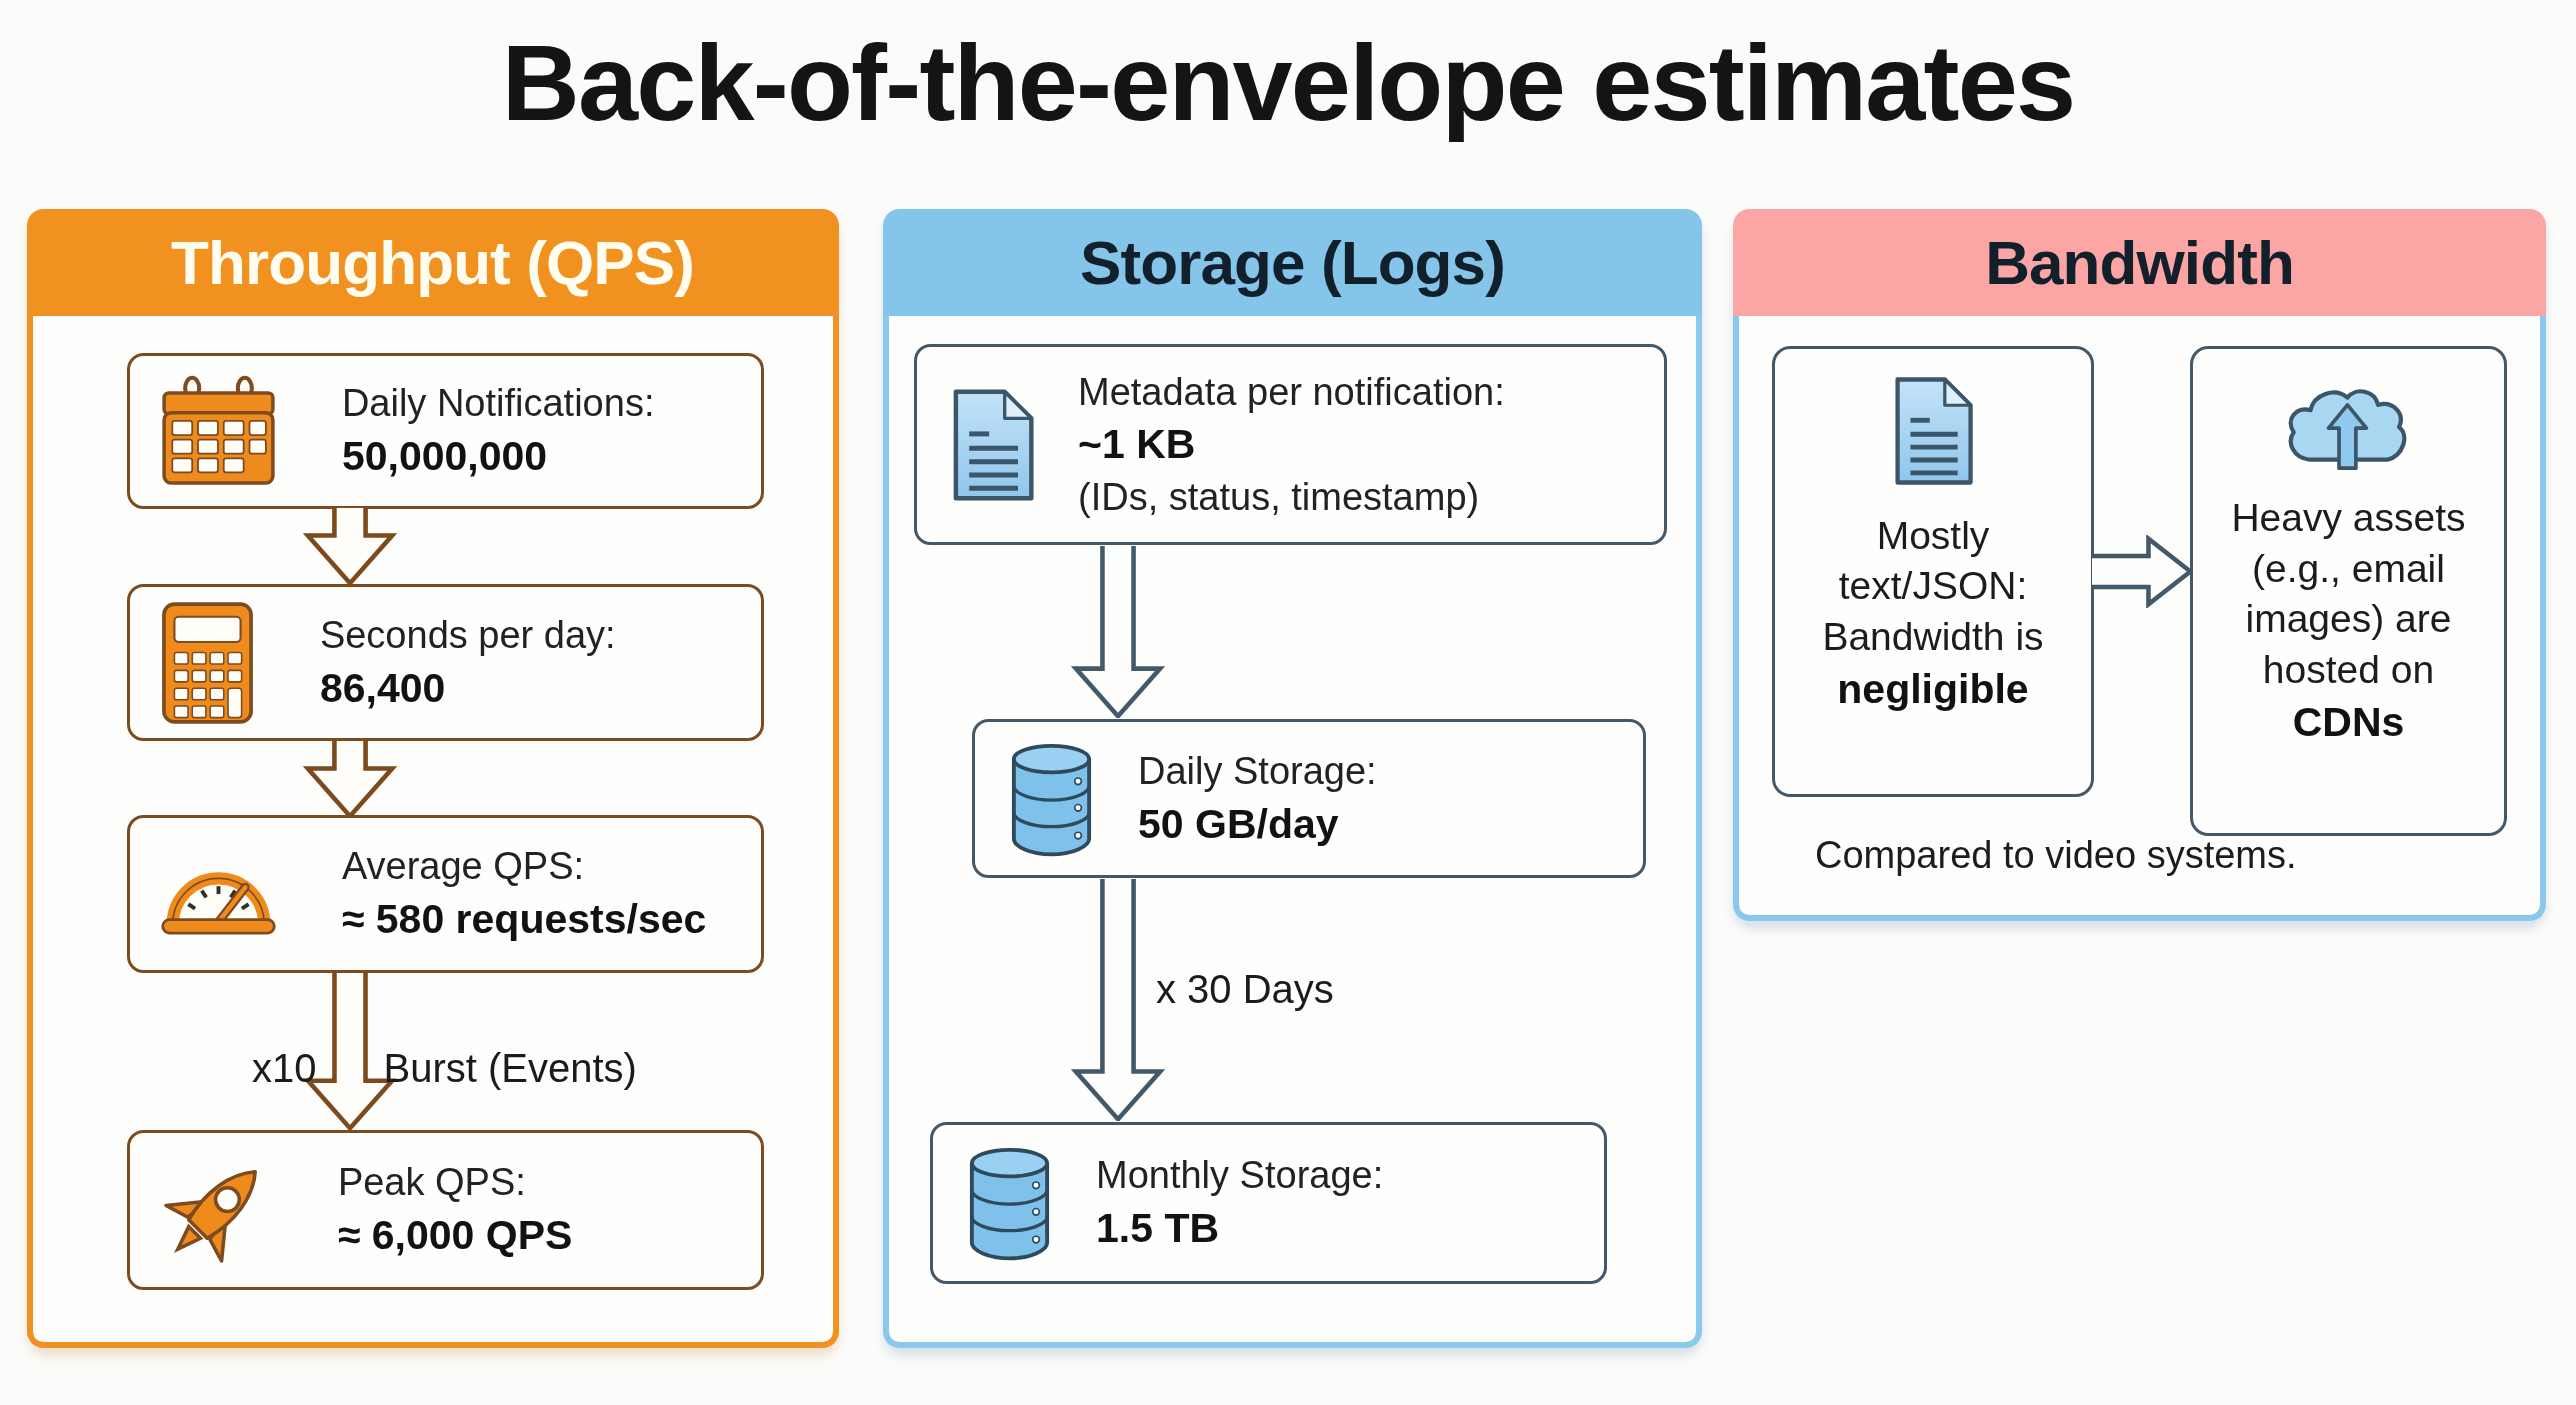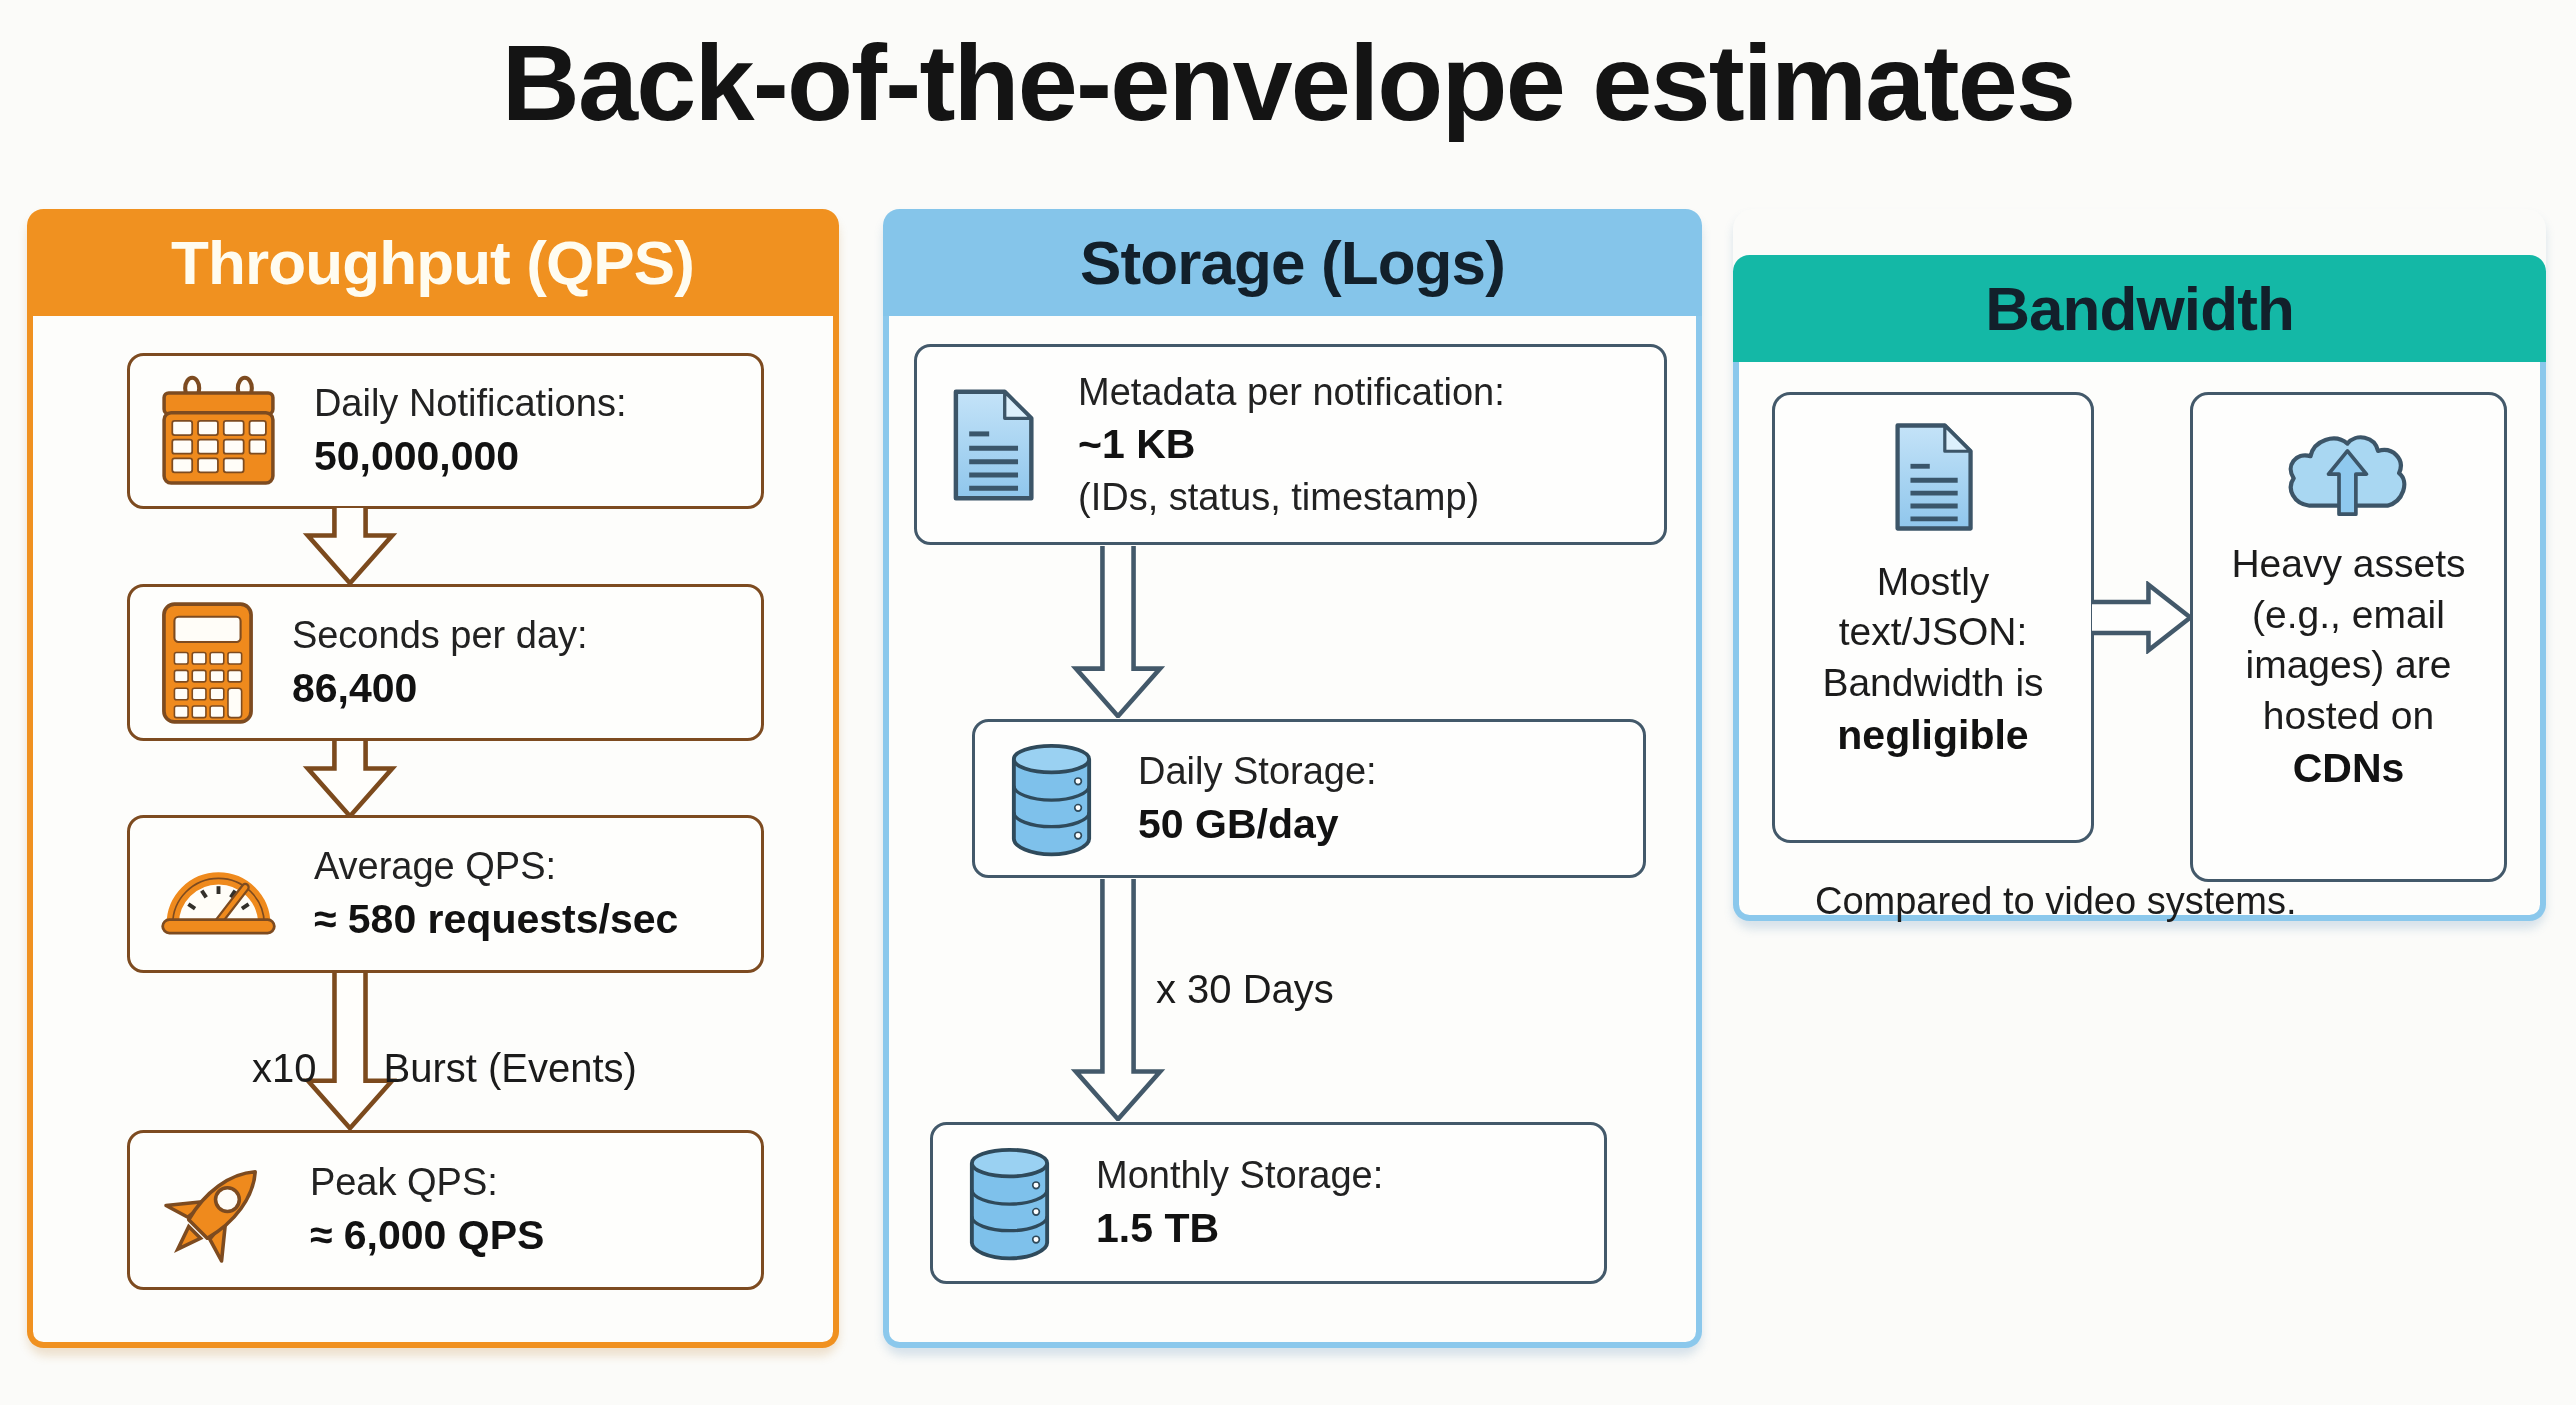--- a/index.html
+++ b/index.html
@@ -9,30 +9,30 @@
       font-size:108px;font-weight:bold;letter-spacing:-1.8px;color:#141414;}
   .panel{position:absolute;display:flex;flex-direction:column;border-radius:20px;}
   .panel-header{height:107px;border-radius:16.5px 16.5px 0 0;display:flex;align-items:center;justify-content:center;
       font-size:62px;font-weight:bold;letter-spacing:-0.9px;}
   .panel-body{flex:1;border-radius:0 0 16.5px 16.5px;position:relative;background:#fdfdfb;}
   
   #col1{left:26.5px;top:209px;width:812px;height:1139px;box-shadow:0 7.3px 9.1px rgba(190,130,50,.22);}
   #col1 .panel-header{background:#f09120;color:#fffcf0;}
   #col1 .panel-body{border:6.4px solid #f09120;border-top:none;}
   .card-o{position:absolute;background:#fefefc;border:3.7px solid #7d4b20;border-radius:16.5px;
-      display:flex;align-items:center;padding-left:27.4px;gap:34px;box-sizing:border-box;}
+      display:flex;align-items:center;padding-left:27.4px;gap:62px;box-sizing:border-box;}
   
   #col2{left:883px;top:209px;width:819px;height:1139px;box-shadow:0 7.3px 9.1px rgba(90,140,180,.22);}
   #col2 .panel-header{background:#85c5ea;color:#12202b;}
   #col2 .panel-body{border:6.4px solid #8bc8ec;border-top:none;}
   .card-b{position:absolute;background:#fefefd;border:3.7px solid #43596a;border-radius:16.5px;
       display:flex;align-items:center;padding-left:30px;gap:40px;box-sizing:border-box;}
   
   #col3{left:1733px;top:209px;width:813px;height:712px;box-shadow:0 7.3px 9.1px rgba(90,140,180,.22);}
-  #col3 .panel-header{background:#14b8a6;color:#12202b;margin-top:46px;}
+  #col3 .panel-header{background:#fca5a5;color:#12202b;}
   #col3 .panel-body{border:6.4px solid #8bc8ec;border-top:none;}
   .card-v{position:absolute;background:#fefefd;border:3.7px solid #43596a;border-radius:18.3px;
       display:flex;flex-direction:column;align-items:center;padding-top:25.6px;box-sizing:border-box;}
   .label{font-size:38px;color:#222;line-height:1.33;white-space:nowrap;}
   .value{font-size:41px;font-weight:bold;color:#121212;line-height:1.33;white-space:nowrap;}
   .cline{font-size:39px;color:#1c1c1c;line-height:1.3;text-align:center;white-space:nowrap;}
   .cvalue{font-size:41px;font-weight:bold;color:#121212;line-height:1.3;text-align:center;white-space:nowrap;}
   .flow-label{position:absolute;font-size:40px;color:#1b1b1b;white-space:nowrap;}
   .arrow{position:absolute;}
   .caption{position:absolute;font-size:38px;color:#1c1c1c;white-space:nowrap;}

